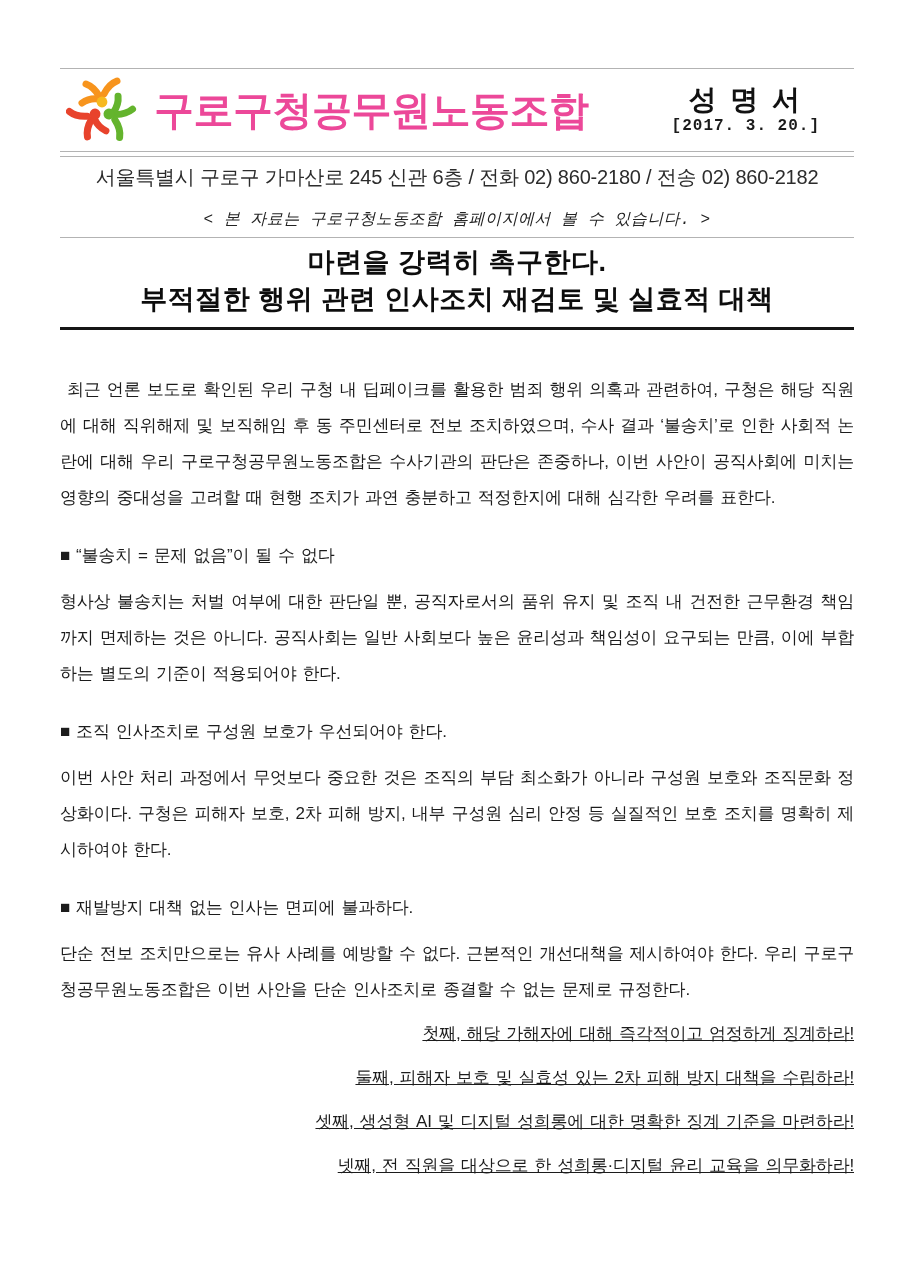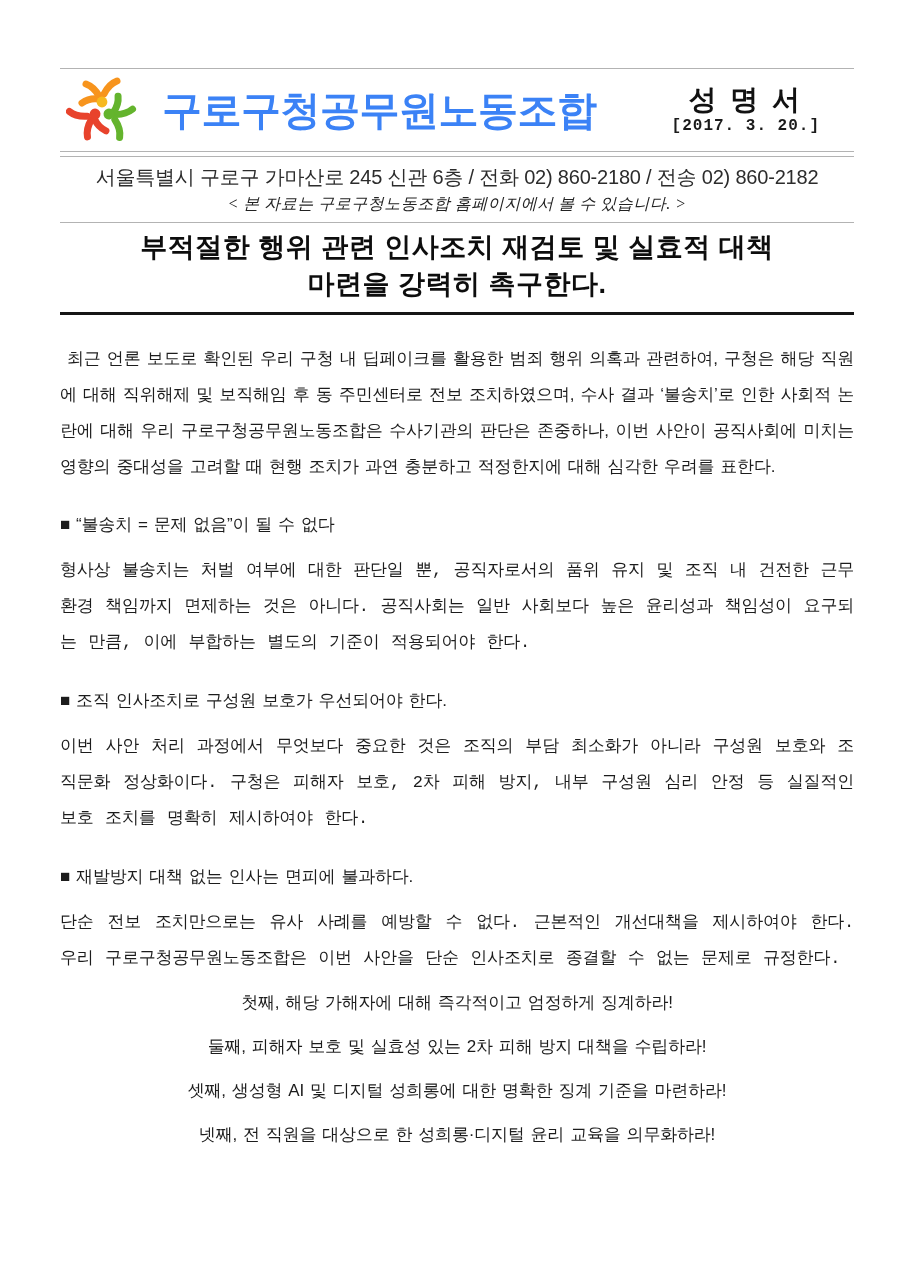--- a/index.html
+++ b/index.html
@@ -26,23 +26,23 @@
     display: flex;
     align-items: center;
     height: 82px;
     padding-left: 6px;
   }
   .logo { width: 72px; height: 72px; flex: 0 0 auto; }
   .org-name {
     font-size: 40px;
     font-weight: bold;
     letter-spacing: -0.5px;
-    margin-left: 24px;
+    margin-left: 16px;
     white-space: nowrap;
-    color: #3b82f6;
+    color: #ec4899;
   }
   .doc-block {
     margin-left: auto;
     text-align: center;
     padding-right: 34px;
   }
   .doc-type {
     font-size: 28px;
     font-weight: bold;
     letter-spacing: 3px;
@@ -66,23 +66,23 @@
   
   .contact { text-align: center; padding: 7px 0 7px; }
   .contact-address {
     font-size: 20px;
     color: #2c2c2c;
     letter-spacing: -0.2px;
   }
   .contact-notice {
     font-size: 16px;
     font-style: italic;
-    font-family: Liberation Serif, serif;
+    font-family: Liberation Mono, monospace;
     color: #222;
-    margin-top: 3px;
+    margin-top: 18px;
     letter-spacing: 0.5px;
   }
 
   
   .headline {
     text-align: center;
     font-size: 27px;
     font-weight: bold;
     line-height: 37px;
     color: #0d0d0d;
@@ -93,34 +93,34 @@
 
   
   .doc-body {
     font-size: 17px;
     line-height: 36px;
     text-align: justify;
     color: #1c1c1c;
     word-spacing: 1.5px;
     letter-spacing: -0.2px;
   }
-  .intro { margin-top: 26px; text-indent: 7px; }
+  .intro { margin-top: 42px; text-indent: 7px; }
   .section-heading { margin-top: 22px; line-height: 36px; text-align: left; }
-  .section-text { margin-top: 10px; font-family: Liberation Mono, monospace; }
+  .section-text { margin-top: 10px; }
   .demand-heading {
     margin-top: 13px;
     font-size: 20px;
     font-weight: bold;
     line-height: 40px;
     text-decoration: underline;
     text-underline-offset: 5px;
     text-align: left;
     color: #0d0d0d;
   }
-  .demand { margin-top: 8px; line-height: 36px; text-align: center; }
+  .demand { margin-top: 8px; line-height: 36px; text-align: right; text-decoration: underline; }
   .closing { margin-top: 10px; }
 </style>
 </head>
 <body>
 
 <div class="page">
 
   <hr class="rule top-rule">
 
   <div class="header-row">
@@ -163,22 +163,22 @@
   <div class="double-rule"></div>
 
   <div class="contact">
     <div class="contact-address">서울특별시 구로구 가마산로 245 신관 6층 / 전화 02) 860-2180 / 전송 02) 860-2182</div>
     <div class="contact-notice">&lt; 본 자료는 구로구청노동조합 홈페이지에서 볼 수 있습니다. &gt;</div>
   </div>
 
   <hr class="rule">
 
   <div class="headline">
+    <div>마련을 강력히 촉구한다.</div>
     <div>부적절한 행위 관련 인사조치 재검토 및 실효적 대책</div>
-    <div>마련을 강력히 촉구한다.</div>
   </div>
 
   <div class="doc-body">
 
     <p class="intro">최근 언론 보도로 확인된 우리 구청 내 딥페이크를 활용한 범죄 행위 의혹과 관련하여, 구청은 해당 직원에 대해 직위해제 및 보직해임 후 동 주민센터로 전보 조치하였으며, 수사 결과 ‘불송치’로 인한 사회적 논란에 대해 우리 구로구청공무원노동조합은 수사기관의 판단은 존중하나, 이번 사안이 공직사회에 미치는 영향의 중대성을 고려할 때 현행 조치가 과연 충분하고 적정한지에 대해 심각한 우려를 표한다.</p>
 
     <p class="section-heading">■ “불송치 = 문제 없음”이 될 수 없다</p>
     <p class="section-text">형사상 불송치는 처벌 여부에 대한 판단일 뿐, 공직자로서의 품위 유지 및 조직 내 건전한 근무환경 책임까지 면제하는 것은 아니다. 공직사회는 일반 사회보다 높은 윤리성과 책임성이 요구되는 만큼, 이에 부합하는 별도의 기준이 적용되어야 한다.</p>
 
     <p class="section-heading">■ 조직 인사조치로 구성원 보호가 우선되어야 한다.</p>

